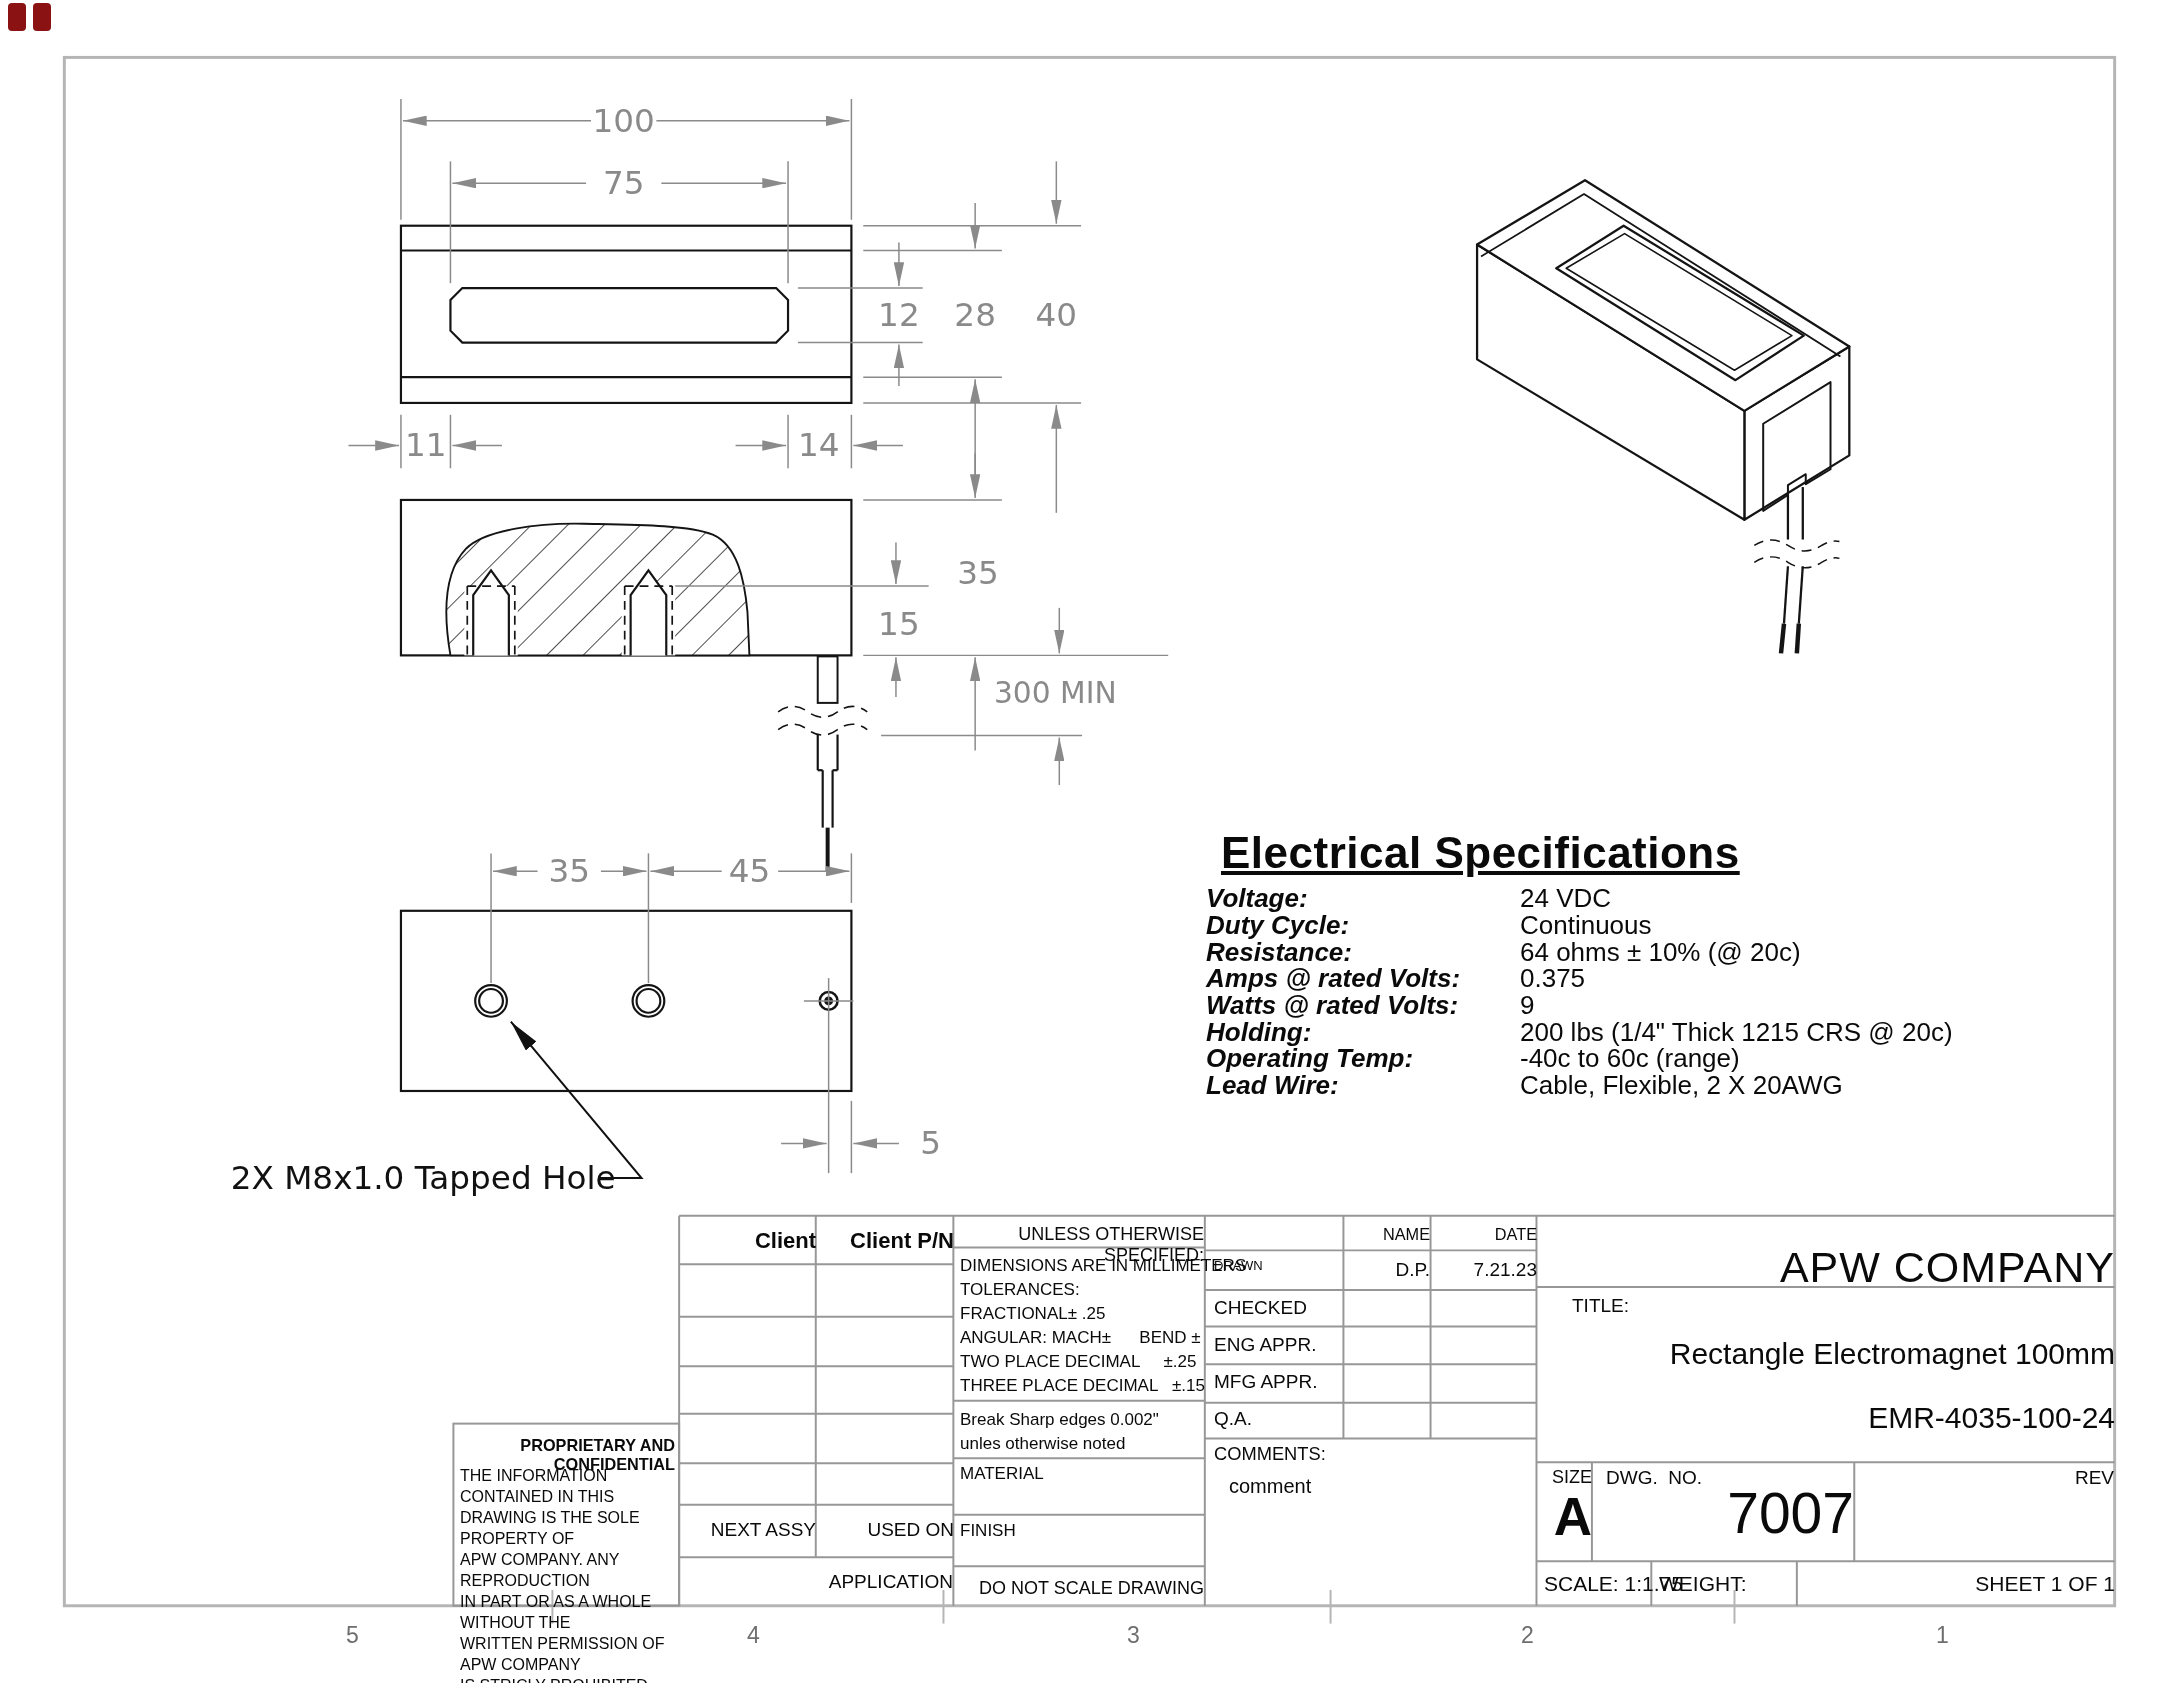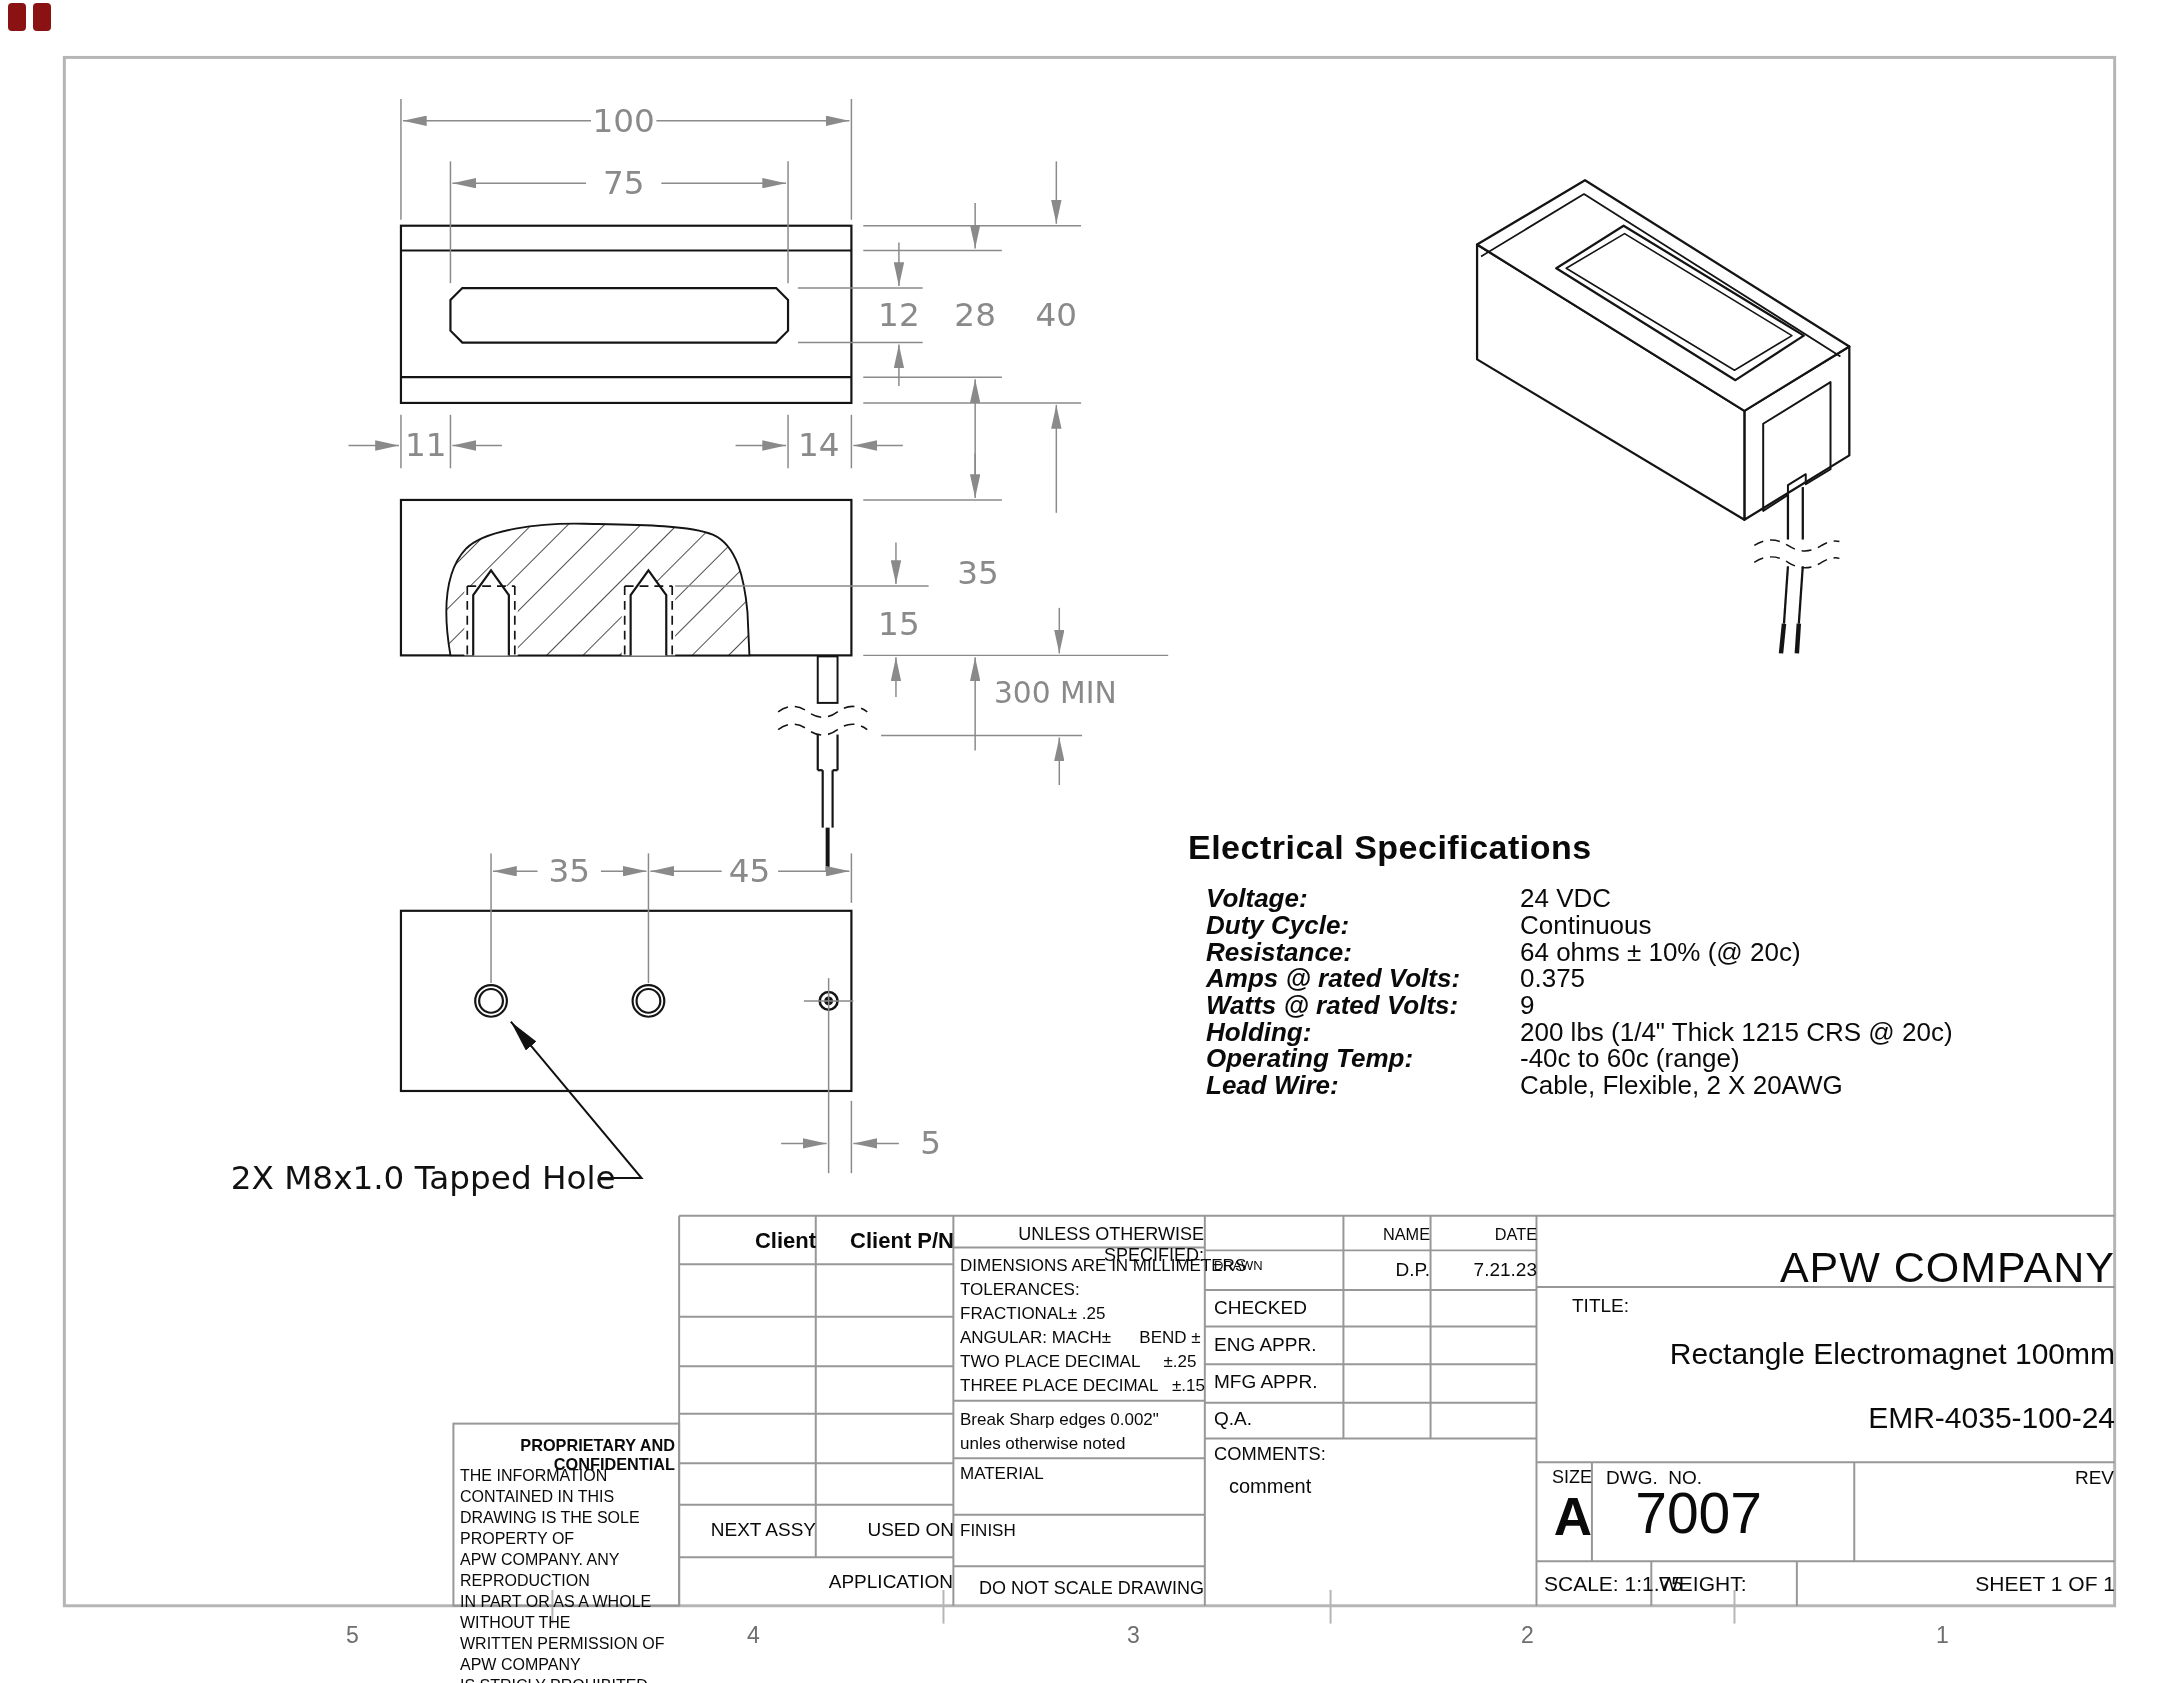--- a/index.html
+++ b/index.html
@@ -5,21 +5,21 @@
   html,body{margin:0;padding:0;}
   body{width:2178px;height:1683px;position:relative;overflow:hidden;background:#ffffff;
        font-family:"Liberation Sans",sans-serif;color:#0a0a0a;}
   #sheet{position:absolute;inset:0;}
   svg{position:absolute;left:0;top:0;}
   .abs{position:absolute;}
   .dimtxt{font-family:"DejaVu Sans",sans-serif;fill:#8a8a8a;font-size:33px;}
   .dimtxt.small{font-size:30px;}
   .callout{font-family:"DejaVu Sans",sans-serif;fill:#111;font-size:33px;}
   
-  .es-title{font-size:34px;font-weight:bold;letter-spacing:0.5px;}
+  .es-title{font-size:44px;font-weight:bold;text-decoration:underline;letter-spacing:0.5px;margin-left:33px;}
   .es-label{font-size:26px;font-weight:bold;font-style:italic;}
   .es-value{font-size:26px;}
   
   .tb{line-height:1.15;}
   .c{text-align:right;}
   .b{font-weight:bold;}
   .pre{white-space:pre;}
   .zone{font-size:23px;color:#6e6e6e;text-align:center;width:59px;}
   .mark{position:absolute;width:18px;height:28px;background:#8a1212;border-radius:4px;}
 </style>
@@ -303,21 +303,21 @@
     <div class="abs tb" style="left:1214px;top:1443px;font-size:18.3px;">COMMENTS:</div>
     <div class="abs tb" style="left:1229px;top:1475px;font-size:20px;">comment</div>
 
     <div class="abs tb c" style="left:1537px;top:1228px;width:578px;font-size:43px;letter-spacing:1px;margin-top:15px;">APW COMPANY</div>
     <div class="abs tb" style="left:1548px;top:1295px;font-size:19px;margin-left:24px;">TITLE:</div>
     <div class="abs tb c" style="left:1537px;top:1337px;width:578px;font-size:30px;">Rectangle Electromagnet 100mm</div>
     <div class="abs tb c" style="left:1537px;top:1401px;width:578px;font-size:30px;">EMR-4035-100-24</div>
     <div class="abs tb c" style="left:1537px;top:1467px;width:55px;font-size:18px;">SIZE</div>
     <div class="abs tb c b" style="left:1537px;top:1487px;width:55px;font-size:53px;">A</div>
     <div class="abs tb pre" style="left:1606px;top:1467px;font-size:19px;">DWG.  NO.</div>
-    <div class="abs tb c" style="left:1500px;top:1481px;width:262px;font-size:57px;">7007</div>
+    <div class="abs tb c" style="left:1592px;top:1481px;width:262px;font-size:57px;">7007</div>
     <div class="abs tb c" style="left:1854px;top:1467px;width:260px;font-size:19px;">REV</div>
     <div class="abs tb" style="left:1544px;top:1572px;font-size:21px;">SCALE: 1:1.75</div>
     <div class="abs tb" style="left:1659px;top:1572px;font-size:21px;">WEIGHT:</div>
     <div class="abs tb c" style="left:1797px;top:1572px;width:318px;font-size:21px;">SHEET 1 OF 1</div>
   </div>
 
   <div class="abs zone" style="left:323px;top:1622px;">5</div>
   <div class="abs zone" style="left:724px;top:1622px;">4</div>
   <div class="abs zone" style="left:1104px;top:1622px;">3</div>
   <div class="abs zone" style="left:1498px;top:1622px;">2</div>

